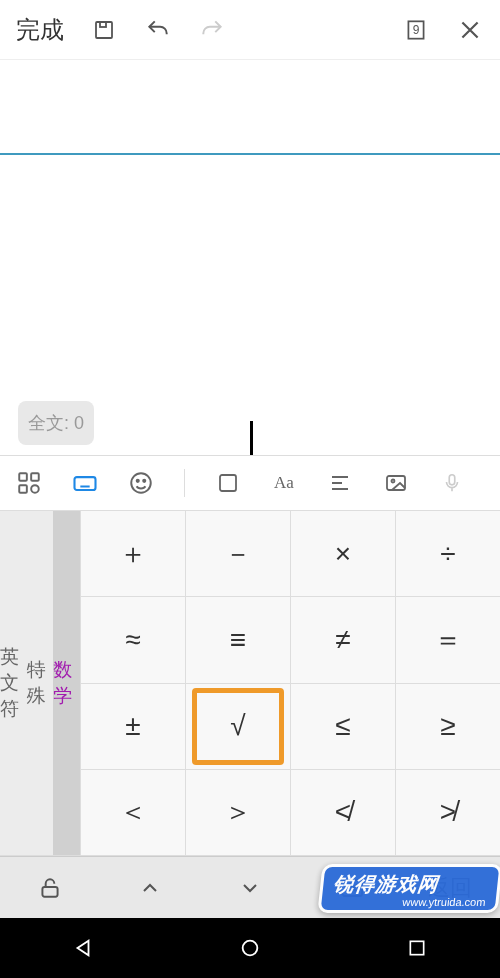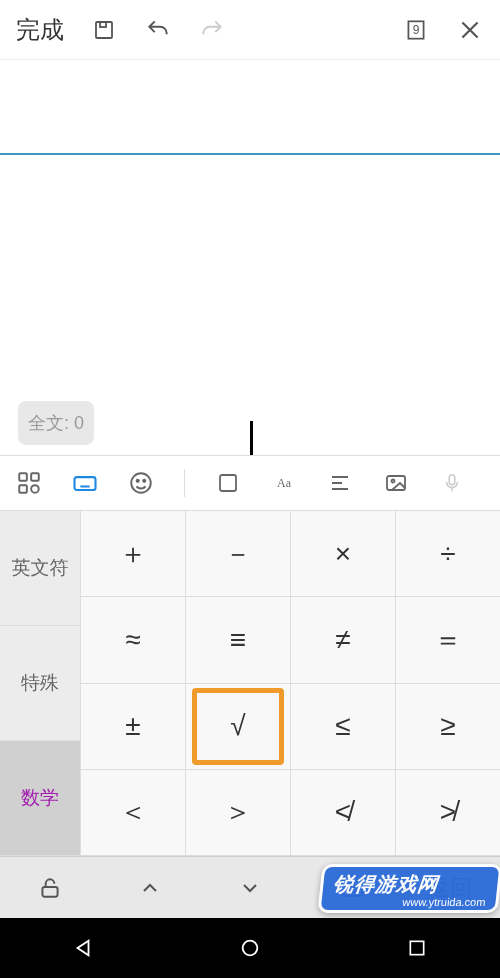--- a/index.html
+++ b/index.html
@@ -16,21 +16,21 @@
   .word-count { position: absolute; left: 18px; bottom: 10px; background: #e8e8e8; color: #999; font-size: 18px; padding: 10px 10px; border-radius: 8px; }
   .cursor { position: absolute; left: 250px; bottom: 0px; width: 3px; height: 34px; background: #000; }
   
   .toolbar { height: 56px; border-top: 1px solid #ddd; border-bottom: 1px solid #ddd; display: flex; align-items: center; padding: 0 12px; gap: 22px; color: #666; }
   .toolbar .tool { width: 34px; height: 34px; display: flex; align-items: center; justify-content: center; }
   .toolbar .tool.active { color: #1e88e5; }
   .toolbar .sep { width: 1px; height: 28px; background: #ddd; margin: 0 4px; }
   .toolbar .last { color: #ccc; }
   
   .symbol-panel { height: 345px; display: flex; background: #f2f2f2; }
-  .symbol-tabs { width: 80px; display: flex; flex-direction: column; justify-content: center; }
+  .symbol-tabs { width: 80px; display: flex; flex-direction: row; justify-content: center; }
   .symbol-tabs .tab { flex: 1; display: flex; align-items: center; justify-content: center; font-size: 19px; color: #666; background: #ececec; border-bottom: 1px solid #ddd; }
   .symbol-tabs .tab.active { background: #d0d0d0; color: #a21caf; }
   .symbol-grid { flex: 1; display: grid; grid-template-columns: repeat(4, 1fr); grid-template-rows: repeat(4, 1fr); }
   .symbol-cell { display: flex; align-items: center; justify-content: center; font-size: 28px; color: #333; border-left: 1px solid #ddd; border-bottom: 1px solid #ddd; background: #f8f8f8; position: relative; }
   .symbol-cell.highlight::after { content: ""; position: absolute; inset: 4px 6px; border: 5px solid #ef9a2a; border-radius: 4px; }
   
   .kb-bottom { height: 62px; background: #e8e8e8; display: flex; align-items: center; border-top: 1px solid #ccc; }
   .kb-bottom .kb-btn { flex: 1; display: flex; align-items: center; justify-content: center; color: #555; font-size: 22px; }
   
   .navbar { height: 60px; background: #000; display: flex; align-items: center; justify-content: space-around; color: #fff; }
@@ -109,21 +109,21 @@
         <path d="M8 15s1 2 4 2 4-2 4-2"></path>
       </svg>
   </div>
   <div class="sep"></div>
   <div class="tool">
     <svg width="24" height="24" viewBox="0 0 24 24" fill="none" stroke="currentColor" stroke-width="1.8">
         <rect x="4" y="4" width="16" height="16" rx="2"></rect>
       </svg>
   </div>
   <div class="tool">
-    <span style="font-size:12px; font-family:serif;">Aa</span>
+    <span style="font-size:17px; font-family:serif;">Aa</span>
   </div>
   <div class="tool">
     <svg width="24" height="24" viewBox="0 0 24 24" fill="none" stroke="currentColor" stroke-width="1.8">
         <path d="M4 6h16M4 12h10M4 18h16"></path>
       </svg>
   </div>
   <div class="tool">
     <svg width="24" height="24" viewBox="0 0 24 24" fill="none" stroke="currentColor" stroke-width="1.8">
         <rect x="3" y="5" width="18" height="14" rx="2"></rect>
         <circle cx="9" cy="10" r="1.5"></circle>

